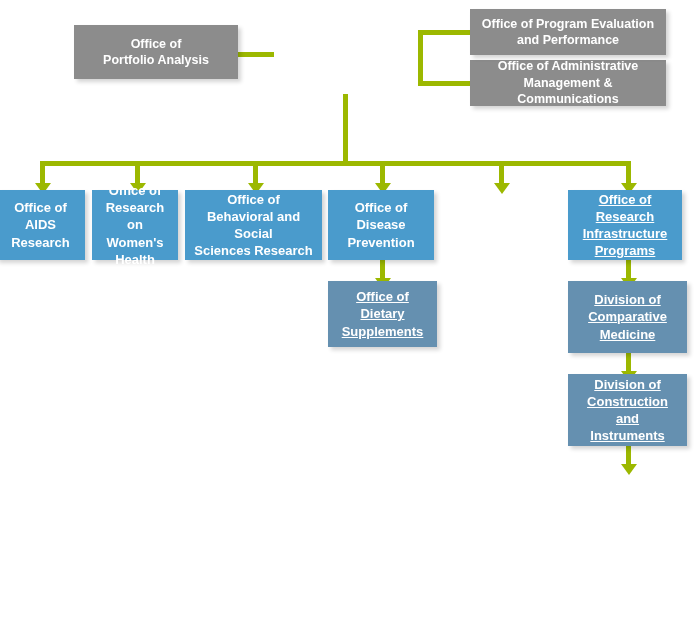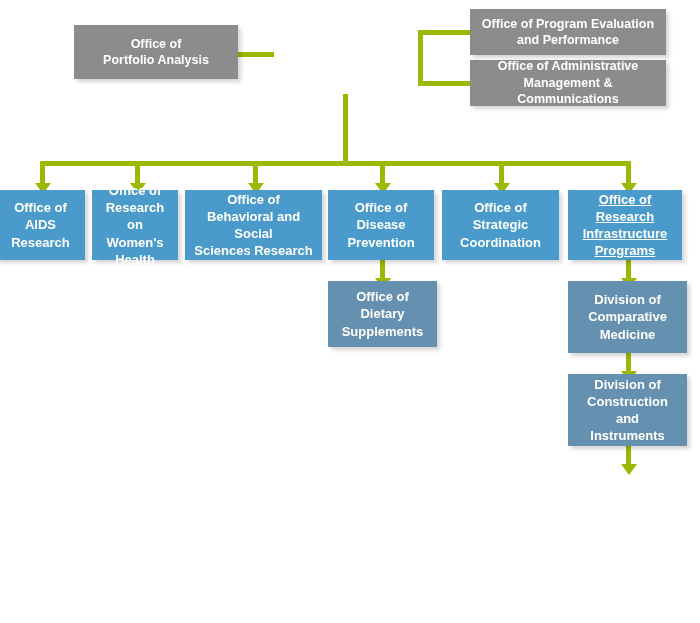--- a/index.html
+++ b/index.html
@@ -33,21 +33,21 @@
     padding: 4px 6px;
     box-shadow: 3px 3px 4px rgba(0,0,0,0.17);
     z-index: 3;
   }
   .node span {
     display: block;
     width: 100%;
   }
   .node.gray  { background: #8c8c8c; font-size: 12.5px; }
   .node.blue  { background: #4a9bcc; font-size: 13px; }
-  .node.steel { background: #6590b0; font-size: 13px; }
+  .node.steel { background: #6590b0; font-size: 13px; text-decoration: underline; }
 
   
   .conn {
     position: absolute;
     background: #9cb800;
     z-index: 1;
   }
   .conn.h { height: 5px; }
   .conn.v { width: 5px; }
 
@@ -131,23 +131,20 @@
   </div>
 
   <div class="node blue" style="left:185px; top:190px; width:137px; height:70px;">
     <span>Office of<br>Behavioral and Social<br>Sciences Research</span>
   </div>
 
   <div class="node blue" style="left:328px; top:190px; width:106px; height:70px;justify-content:center;">
     <span>Office of Disease<br>Prevention</span>
   </div>
 
-  <div class="node blue" style="left:442px; top:190px; width:117px; height:70px;">
-    <span>Office of Strategic<br>Coordination</span>
-  </div>
 
   <div class="node blue" style="left:568px; top:190px; width:114px; height:70px;text-decoration:underline;">
     <span>Office of Research<br>Infrastructure<br>Programs</span>
   </div>
 
   <div class="node steel" style="left:328px; top:281px; width:109px; height:66px;">
     <span>Office of Dietary<br>Supplements</span>
   </div>
 
   <div class="node steel" style="left:568px; top:281px; width:119px; height:72px;">

